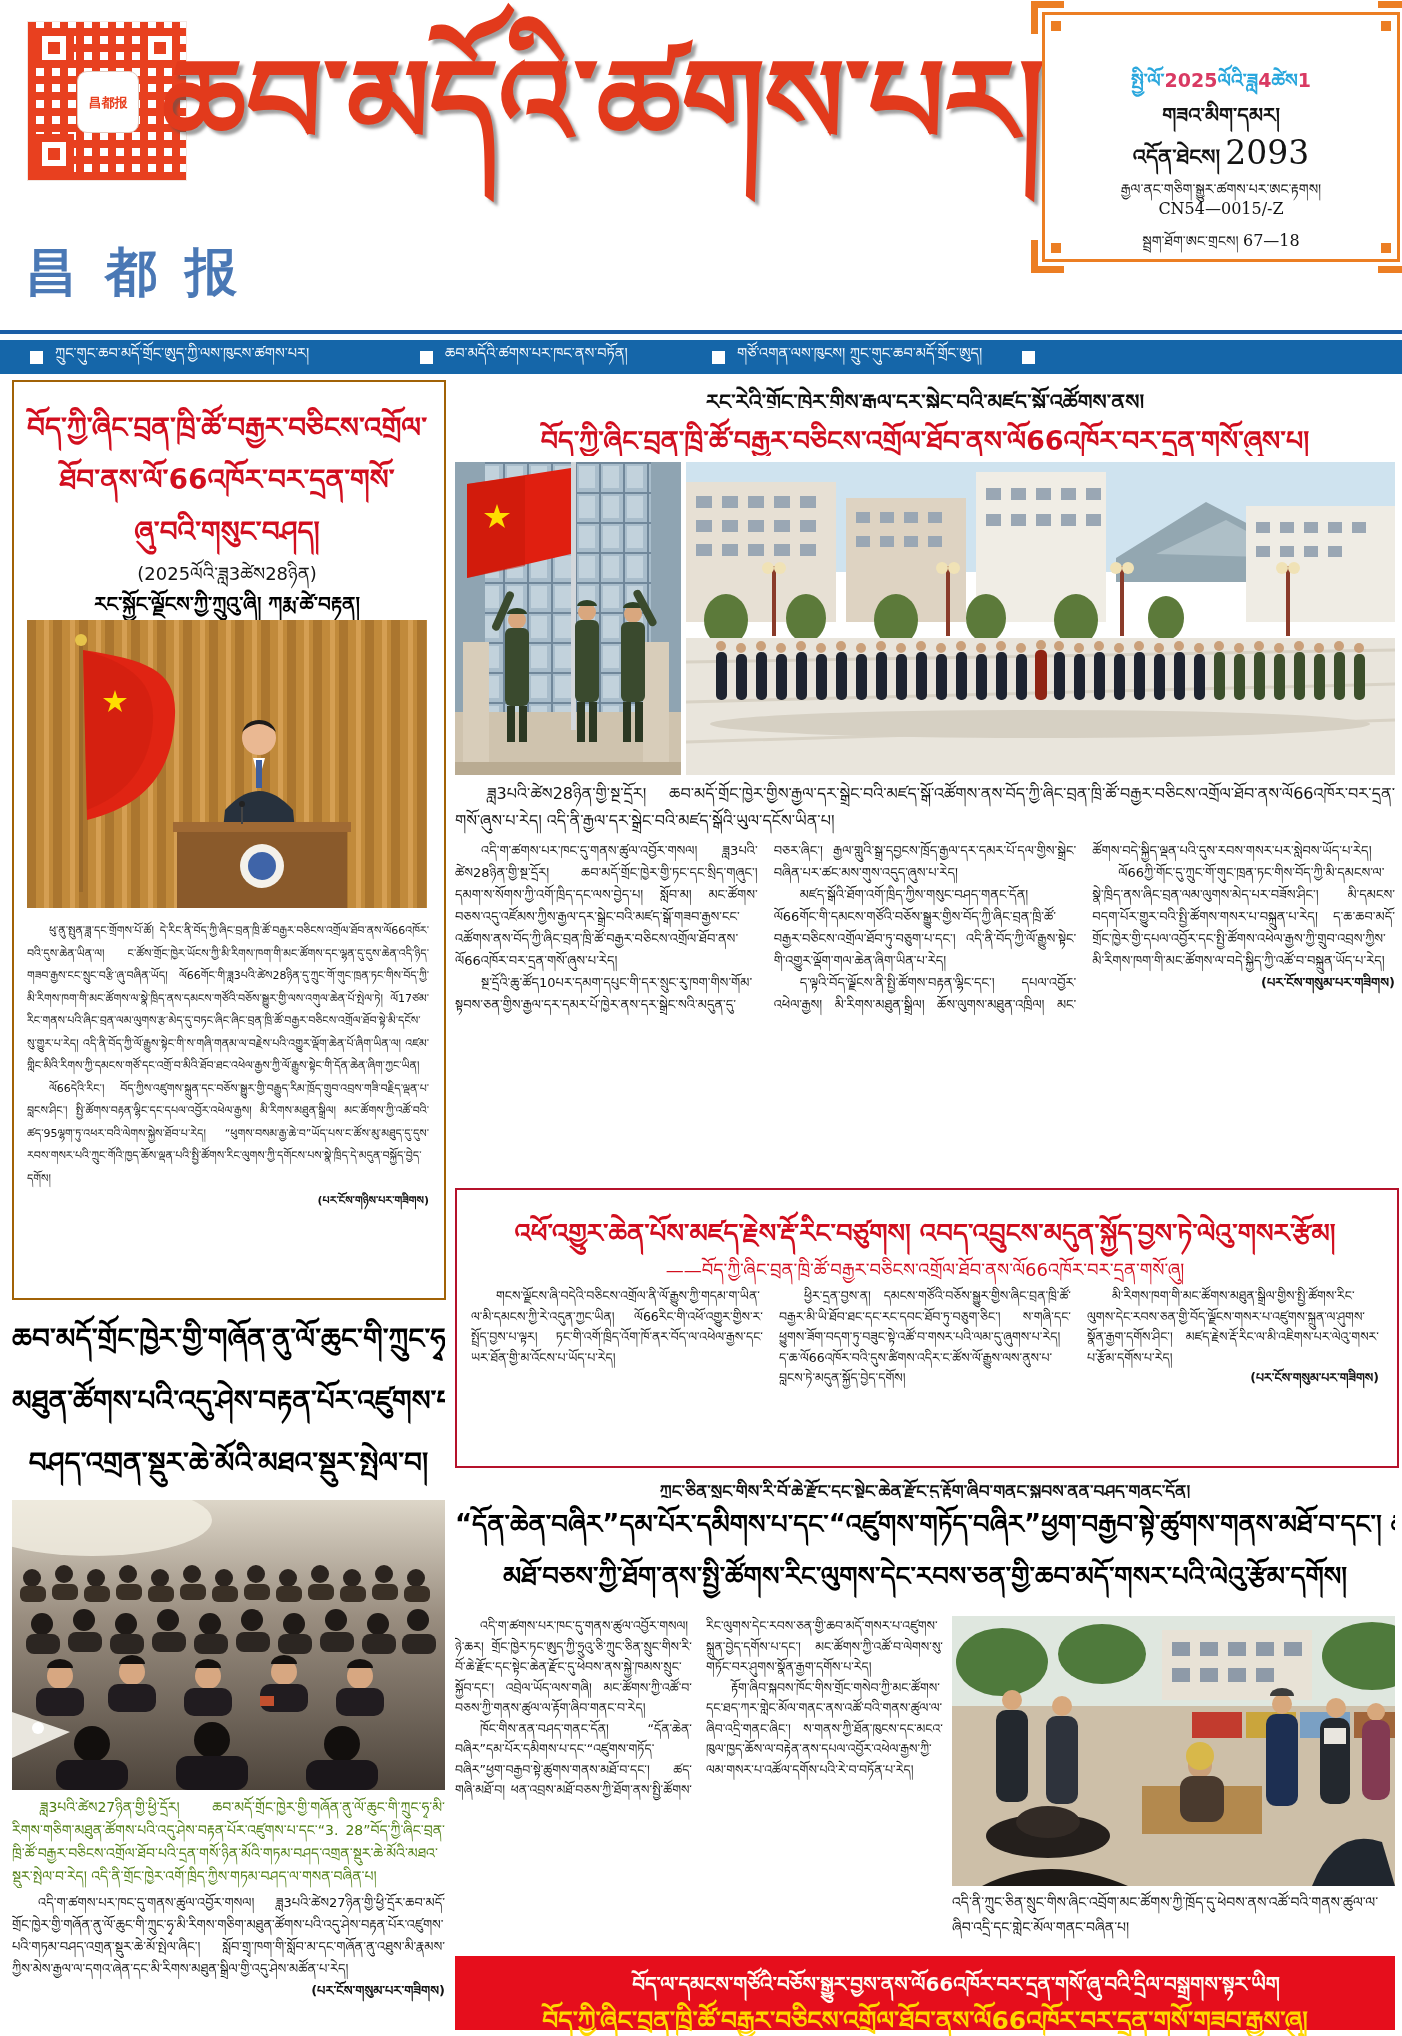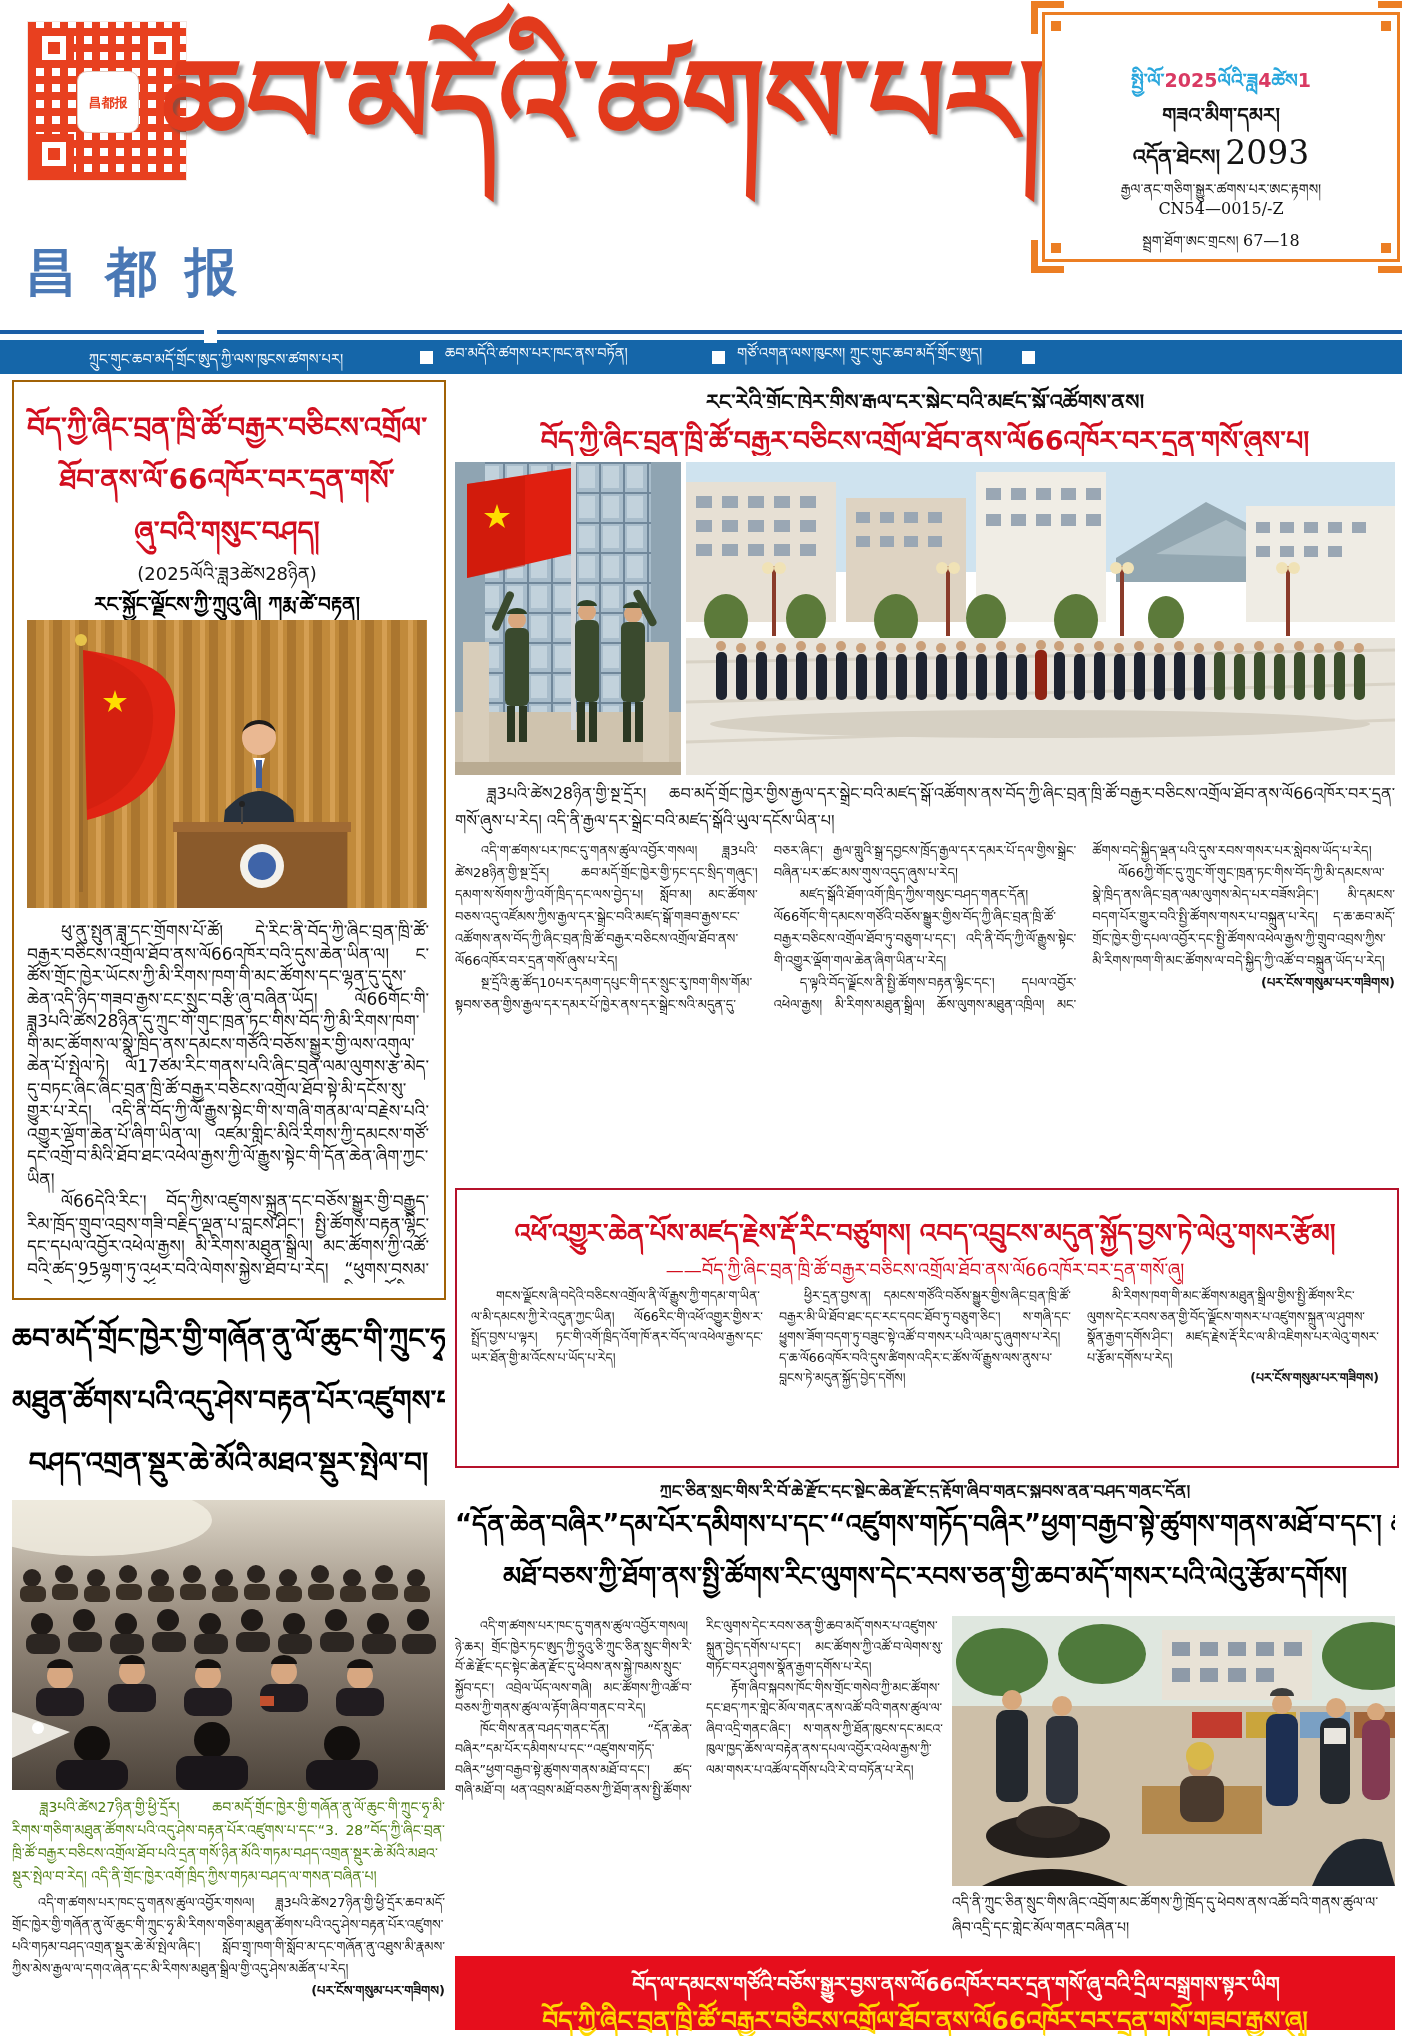--- a/index.html
+++ b/index.html
@@ -37,29 +37,29 @@
   .ib-cyan{color:#2aa7dd;font-size:19px;font-weight:bold;}
   .ib-red{color:#d93a63;font-weight:bold;}
   .ib-black{color:#141414;}
   .ib-issue-num{font-family:"DejaVu Serif",serif;font-size:33px;font-weight:normal;color:#141414;}
   .ib-code{font-family:"DejaVu Serif",serif;}
 
   
   .navbar{left:0;top:340px;width:1402px;height:34px;background:#1566a9;display:flex;align-items:center;color:#fff;font-size:14.5px;}
   .nav-item{display:flex;align-items:center;white-space:nowrap;overflow:hidden;}
   .nav-bullet{width:13px;height:13px;background:#ffffff;margin-right:12px;flex:0 0 auto;}
-  .ni1{margin-left:30px;width:372px;flex-direction:column;} .ni2{width:250px;margin-left:18px;} .ni3{width:300px;margin-left:42px;align-items:center;} .ni4{width:360px;margin-left:10px;}
+  .ni1{margin-left:30px;width:372px;} .ni2{width:250px;margin-left:18px;} .ni3{width:300px;margin-left:42px;align-items:center;} .ni4{width:360px;margin-left:10px;}
 
   
   .lead-box{left:12px;top:380px;width:430px;height:916px;border:2px solid #a16207;background:#fff;}
   .lead-h{position:absolute;left:6px;width:414px;text-align:center;color:#d20f1f;font-weight:bold;font-size:28px;white-space:nowrap;overflow:hidden;}
   .lead-date{position:absolute;left:6px;top:172px;width:414px;text-align:center;color:#141414;font-size:18px;white-space:nowrap;overflow:hidden;}
   .lead-byline{position:absolute;left:6px;top:200px;width:414px;text-align:center;color:#000;font-weight:bold;font-size:20px;white-space:nowrap;overflow:hidden;}
   .lead-photo{position:absolute;left:13px;top:238px;width:400px;height:288px;overflow:hidden;}
-  .lead-body{position:absolute;left:13px;top:538px;width:402px;height:364px;font-size:17px;line-height:22.5px;text-align:justify;color:#111;overflow:hidden;}
+  .lead-body{position:absolute;left:13px;top:538px;width:402px;height:364px;font-size:11px;line-height:22.5px;text-align:justify;color:#111;overflow:hidden;}
   .lead-body p{margin:0;text-indent:2em;}
   .cont{font-weight:bold;text-align:right;text-indent:0 !important;}
 
   
   .r-kicker{left:455px;top:378px;width:940px;height:30px;text-align:center;font-size:21px;font-weight:bold;color:#101010;white-space:nowrap;overflow:hidden;}
   .r-head{left:455px;top:410px;width:940px;height:46px;text-align:center;font-size:27px;font-weight:bold;color:#d20f1f;white-space:nowrap;overflow:hidden;}
   .photo-flag{left:455px;top:462px;width:226px;height:313px;overflow:hidden;}
   .photo-group{left:686px;top:462px;width:709px;height:313px;overflow:hidden;}
   .r-caption{left:455px;top:780px;width:940px;height:54px;font-size:16px;line-height:27px;color:#111;text-align:justify;overflow:hidden;}
   .r-caption p{margin:0;text-indent:2em;}

